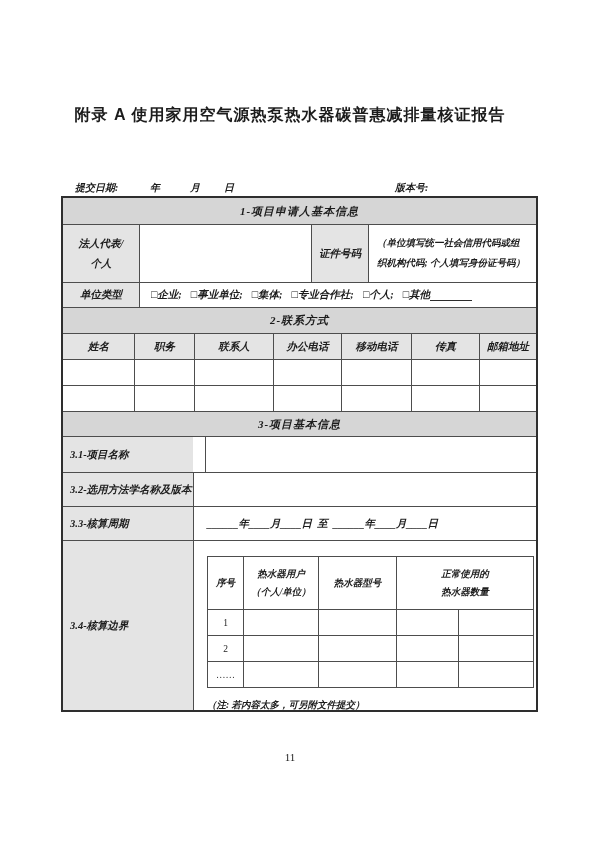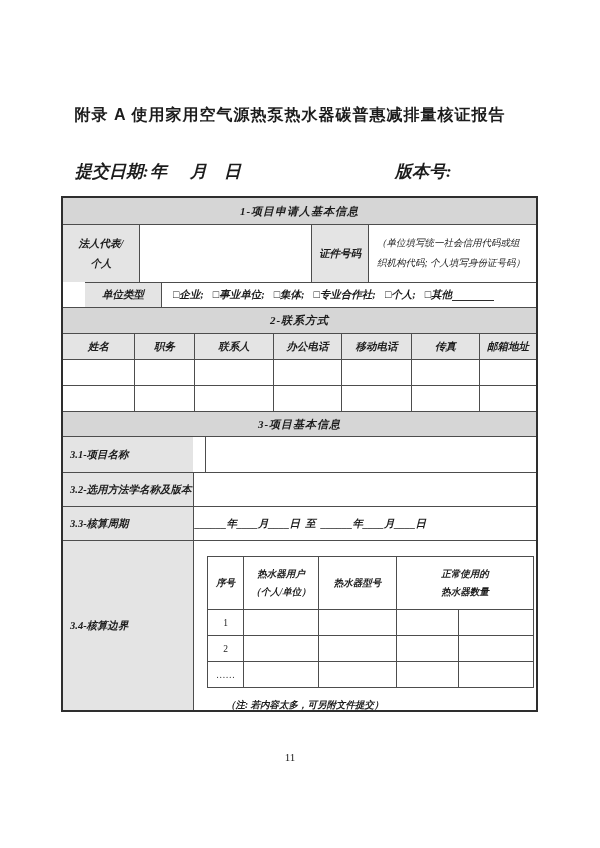--- a/index.html
+++ b/index.html
@@ -6,22 +6,22 @@
   .page {
     position:relative; width:580px; height:848px; background:#ffffff;
     font-family:"Liberation Serif","DejaVu Serif",serif; color:#1c1c1c;
     overflow:hidden;
   }
   .title {
     position:absolute; top:105px; left:0; width:100%; text-align:center;
     font-family:"Liberation Sans","DejaVu Sans",sans-serif;
     font-size:16px; font-weight:bold; letter-spacing:1px;
   }
-  .meta { position:absolute; top:160px; left:62px; width:476px; height:16px;
-          font-size:17px; font-weight:bold; font-style:italic; }
+  .meta { position:absolute; top:181px; left:62px; width:476px; height:16px;
+          font-size:10px; font-weight:bold; font-style:italic; }
   .meta span { position:absolute; top:0; white-space:nowrap; }
   .m-submit { left:13px; }
   .m-year   { left:88px; }
   .m-month  { left:128px; }
   .m-day    { left:162px; }
   .m-version{ left:333px; }
 
   .table {
     position:absolute; top:196px; left:61px; width:477px;
     border:2px solid var(--border,#2e2e2e); box-sizing:border-box;
@@ -35,55 +35,55 @@
   }
   .cell + .cell { border-left:1px solid var(--border-light,#4d4d4d); }
   .sec-header {
     background:var(--section-header-bg,#d6d6d6); font-weight:bold; font-style:italic;
     height:26px; display:flex; align-items:center; justify-content:center;
     font-size:11px; letter-spacing:1px;
   }
   .lbl { background:var(--label-bg,#e4e4e4); font-weight:bold; font-style:italic; }
   .lbl-left { justify-content:flex-start; text-align:left; padding-left:7px; }
   .fill { background:#ffffff; }
-  .small-note { font-size:9.5px; font-weight:normal; font-style:italic;
+  .small-note { font-size:9.5px; font-weight:bold; font-style:italic;
                 justify-content:flex-start; text-align:left; padding:3px 8px;
                 line-height:2.1; }
   .opts { justify-content:flex-start; padding-left:11px; font-weight:bold; font-style:italic; }
   .opts span.opt { margin-right:9px; white-space:nowrap; }
   .other-line { display:inline-block; width:42px; height:10px;
                 border-bottom:1px solid #2e2e2e; }
-  .period-cell { justify-content:flex-start; padding-left:1px;
+  .period-cell { justify-content:flex-start; padding-left:13px;
                  font-weight:bold; font-style:italic; white-space:pre; }
   .boundary-cell { flex-direction:column; align-items:flex-start;
                    justify-content:flex-start; padding:15px 0 0 13px; }
   .inner-table { border:1px solid var(--border-light,#3c3c3c); width:327px;
                  box-sizing:border-box; }
   .inner-table .row { display:flex; }
   .inner-table .row + .row { border-top:1px solid var(--border-light,#4d4d4d); }
   .inner-table .cell { font-size:9.5px; }
   .inner-head .cell { font-weight:bold; font-style:italic; line-height:1.9;
                       flex-direction:column; justify-content:center; }
   .inner-head { height:52px; }
   .inner-row { height:26px; }
-  .b-note { font-size:9.5px; font-weight:bold; font-style:italic; margin-top:11px;margin-left:19px; }
+  .b-note { font-size:9.5px; font-weight:bold; font-style:italic; margin-top:11px; }
   .page-num { position:absolute; top:751px; left:0; width:100%;
               text-align:center; font-size:11px; }
 
   
   .w76 { width:76px; flex:0 0 76px; }
   .w172{ width:172px; flex:0 0 172px; }
   .w57 { width:57px; flex:0 0 57px; }
   .wrest { flex:1 1 auto; }
   .c71{flex:0 0 71px;} .c60{flex:0 0 60px;} .c79{flex:0 0 79px;}
   .c68{flex:0 0 68px;} .c70{flex:0 0 70px;}
   .w130{ width:130px; flex:0 0 130px; }
   .i35{flex:0 0 35px;} .i75{flex:0 0 75px;} .i78{flex:0 0 78px;} .i62{flex:0 0 62px;}
 
-  .h34{height:34px;} .h58{height:58px;} .h25{height:25px;margin-left:22px;} .h26{height:26px;}
+  .h34{height:34px;} .h58{height:58px;} .h25{height:25px;} .h26{height:26px;}
   .h36{height:36px;gap:12px;} .h170{height:170px;}
   .two-line { flex-direction:column; justify-content:center; line-height:1.9; }
 </style>
 </head>
 <body>
 
 <div class="page">
 
   <div class="title">附录 A 使用家用空气源热泵热水器碳普惠减排量核证报告</div>
 

